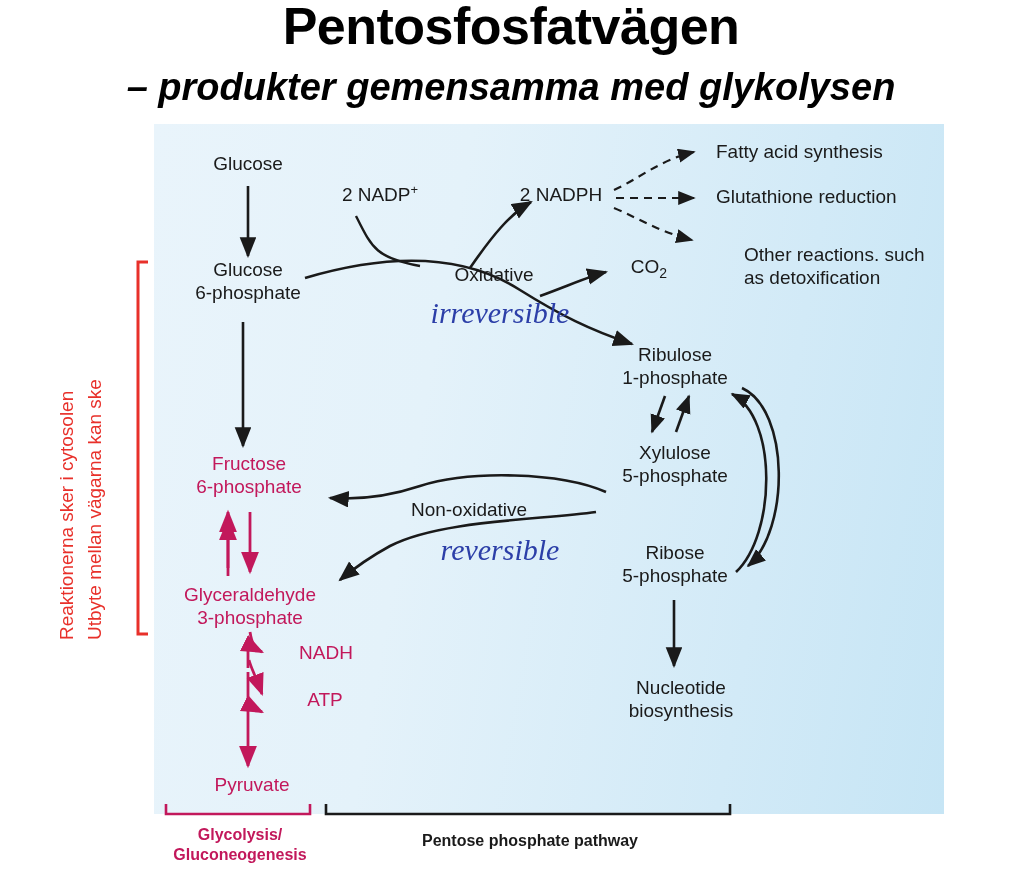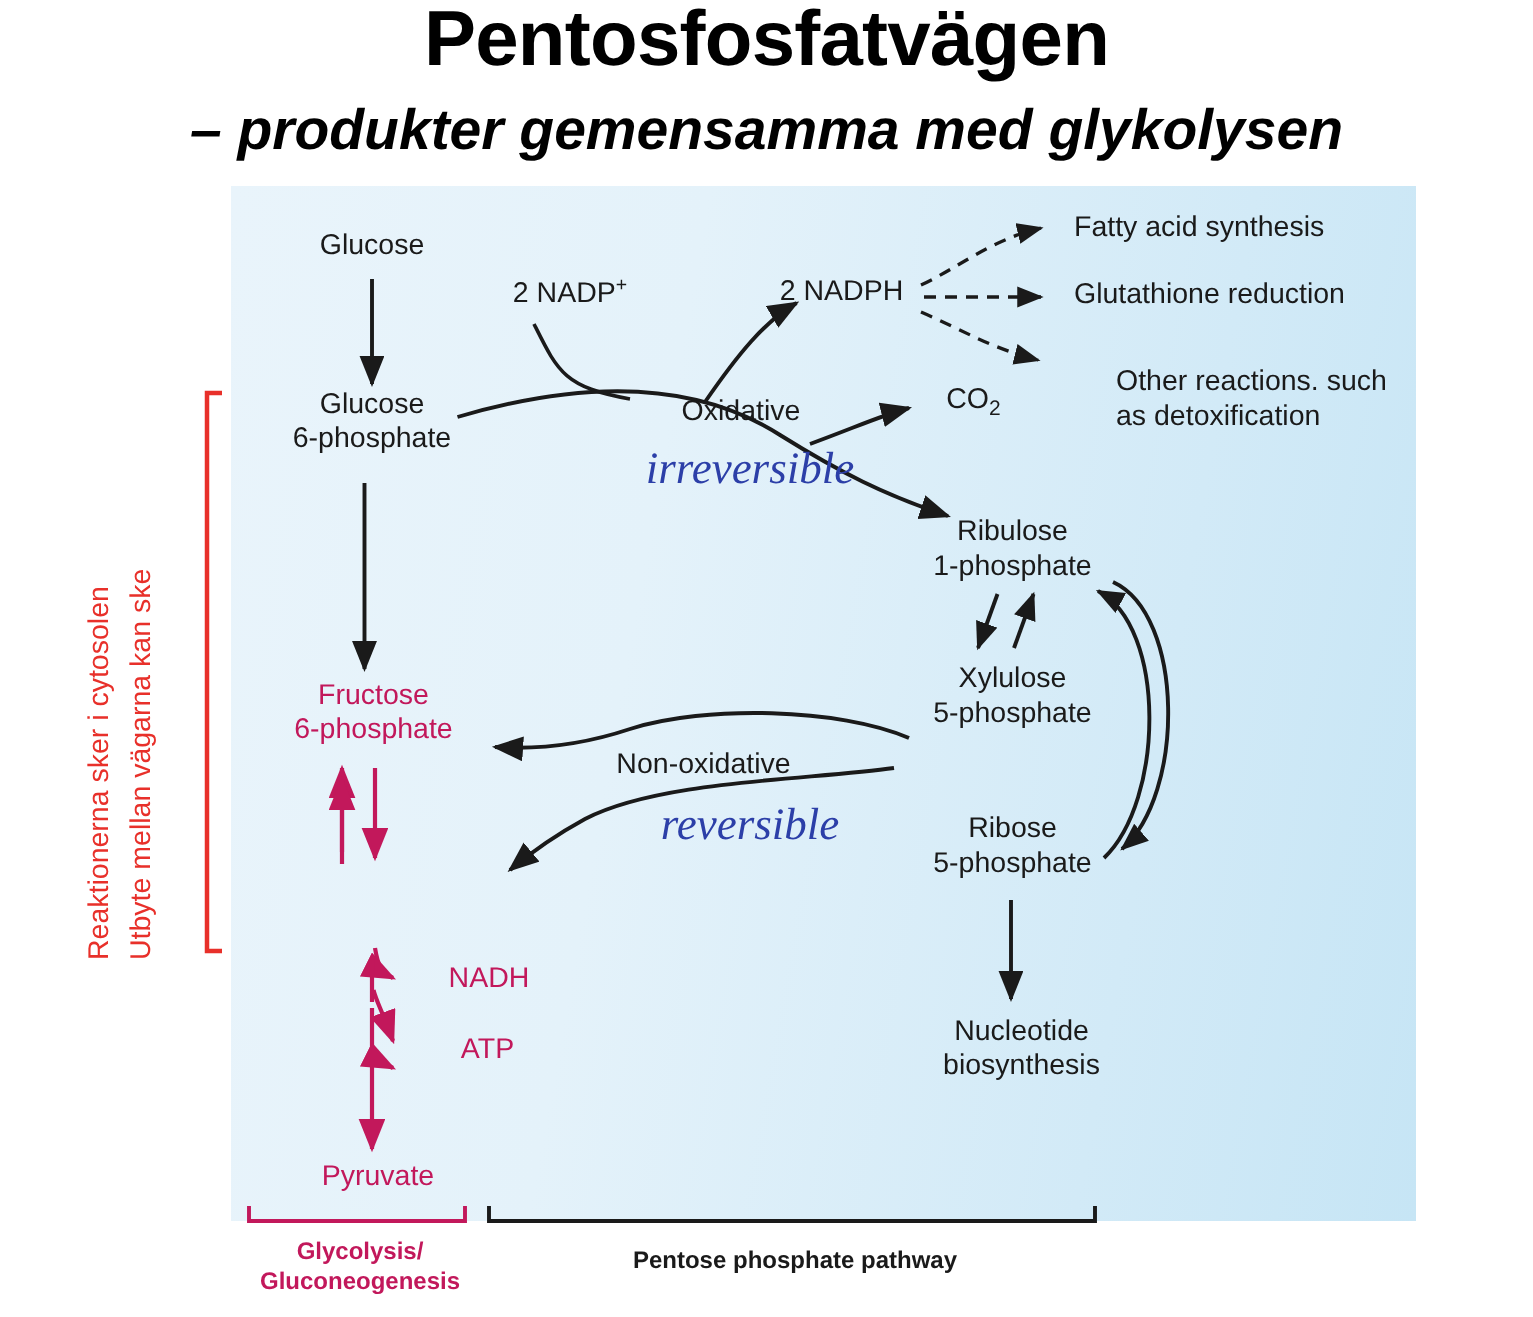--- a/index.html
+++ b/index.html
@@ -191,20 +191,22 @@
 1-phosphate</div>
   <div class="lbl" style="left:600px; top:441px; width:150px;">Xylulose
 5-phosphate</div>
   <div class="lbl" style="left:600px; top:541px; width:150px;">Ribose
 5-phosphate</div>
   <div class="lbl" style="left:606px; top:676px; width:150px;">Nucleotide
 biosynthesis</div>
 
   <div class="lbl pink" style="left:178px; top:452px; width:142px;">Fructose
 6-phosphate</div>
+  <div class="lbl pink" style="left:160px; top:583px; width:180px;">Glyceraldehyde
+3-phosphate</div>
   <div class="lbl pink" style="left:276px; top:641px; width:100px;">NADH</div>
   <div class="lbl pink" style="left:280px; top:688px; width:90px;">ATP</div>
   <div class="lbl pink" style="left:194px; top:773px; width:116px;">Pyruvate</div>
 
   <div class="lbl" style="left:384px; top:498px; width:170px;">Non-oxidative</div>
   <div class="lbl blue-it" style="left:410px; top:532px; width:180px;">reversible</div>
 
   <div class="lbl pink bold small" style="left:152px; top:825px; width:176px;">Glycolysis/
 Gluconeogenesis</div>
   <div class="lbl bold small" style="left:390px; top:831px; width:280px;">Pentose phosphate pathway</div>

